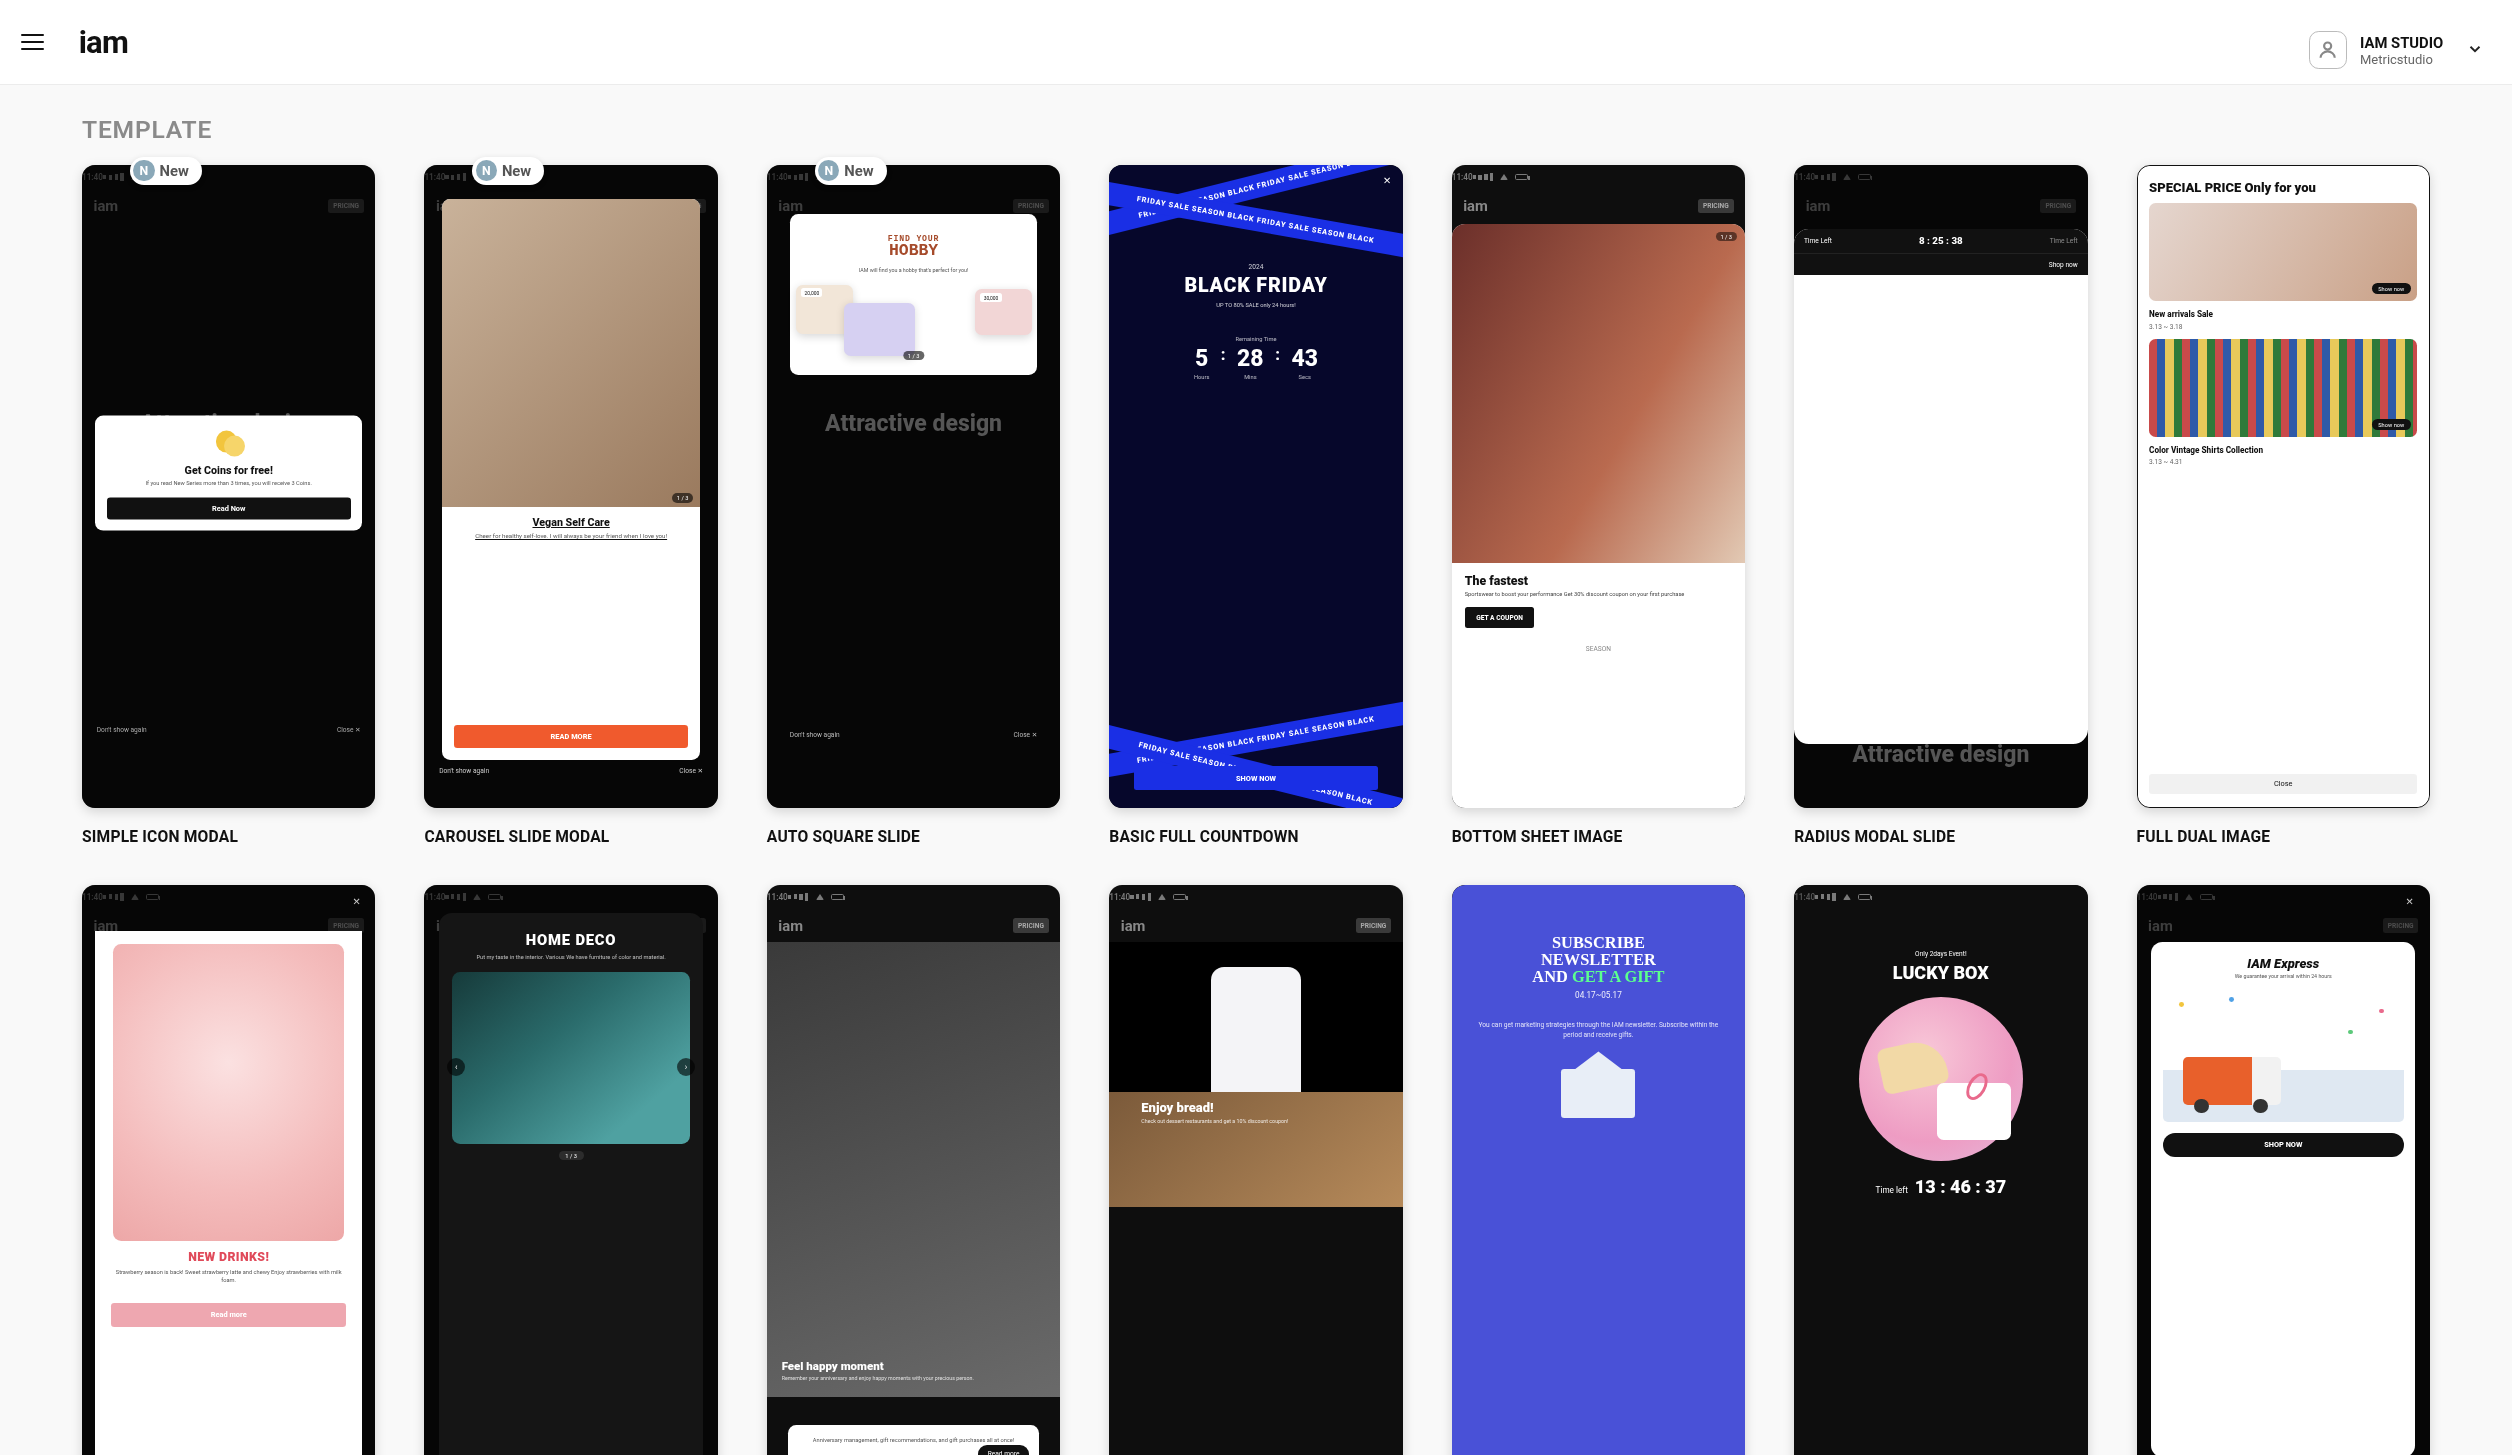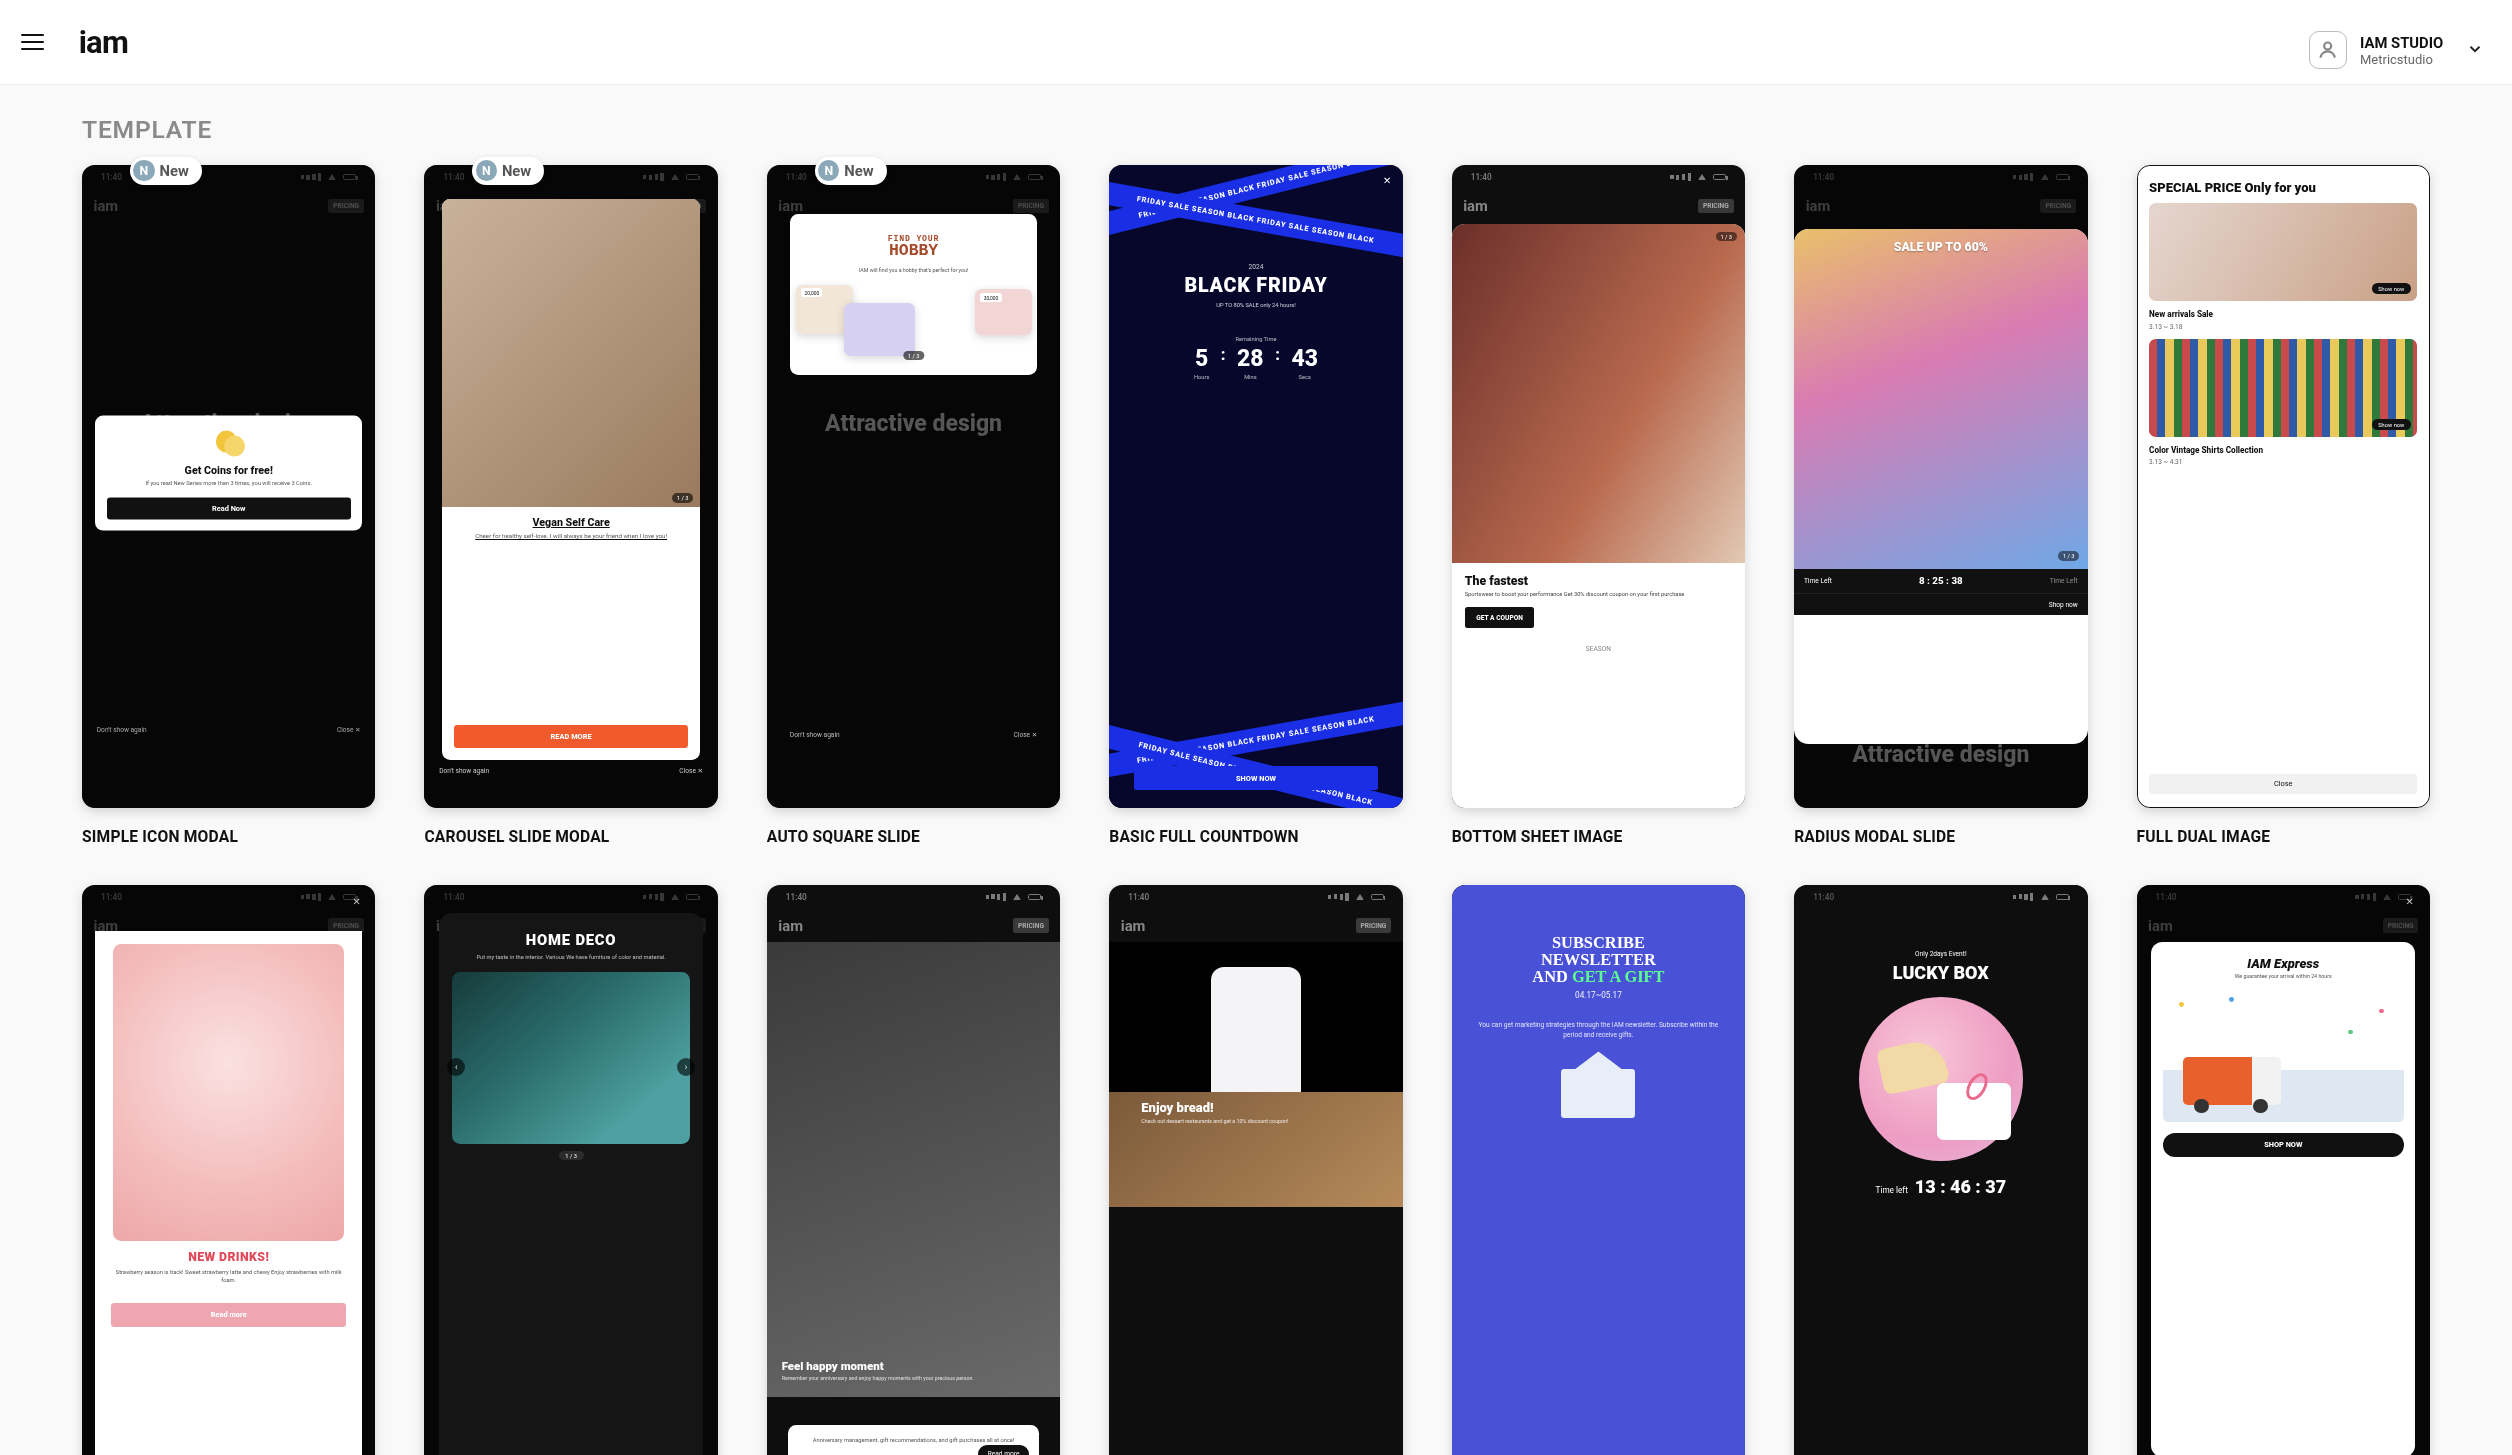--- a/index.html
+++ b/index.html
@@ -62,22 +62,22 @@
     color:#555;
     font-size:14.8px;
   }
   .new-badge .n {
     width:21.3px; height:21.3px; border-radius:50%; background:#8aa8b8; color:#fff;
     display:flex; align-items:center; justify-content:center; font-size:12.3px;
   }
 
   
   .status-bar {
-    height:24.6px; display:flex; justify-content:space-between; align-items:center;
-    padding:0 19px; font-size:8.2px; color:#7a7a7a; font-weight:600;
+    height:24.6px; display:flex; justify-content:flex-start; align-items:center;
+    padding:0 0; font-size:8.2px; color:#7a7a7a; font-weight:600;
   }
   .status-icons { display:flex; gap:2.5px; align-items:center;}
   .status-icons i{ width:3.3px; background:#7a7a7a; display:inline-block;}
   .bar1{height:3.3px}.bar2{height:4.9px}.bar3{height:6.6px}.bar4{height:8.2px}
   .wifi { width:0;height:0; border-left:4.9px solid transparent; border-right:4.9px solid transparent; border-bottom:6.6px solid #7a7a7a; border-radius:1.6px;}
   .batt { width:13px; height:6.6px; border:0.8px solid #7a7a7a; border-radius:1.6px; position:relative;}
   .batt::after{content:"";position:absolute;right:-2.5px;top:1.6px;width:1.6px;height:3.3px;background:#7a7a7a;}
   .phone-nav { height:33px; display:flex; align-items:center; justify-content:space-between; padding:0 11.5px; }
   .phone-logo { color:#888; font-size:14.8px; font-weight:700;}
   .pricing-pill { font-size:6.6px; background:#3a3a3a; color:#aaa; padding:3.3px 4.9px; border-radius:2.5px; font-weight:700;}
@@ -445,24 +445,20 @@
             <span>11:40</span>
             <span class="status-icons"><i class="bar1"></i><i class="bar2"></i><i class="bar3"></i><i class="bar4"></i>&nbsp;<span class="wifi"></span>&nbsp;<span class="batt"></span></span>
           </div>
         <div class="phone-nav">
             <span class="phone-logo">iam</span>
             <span class="pricing-pill">PRICING</span>
           </div>
         <div class="dim-overlay"></div>
         <div class="bg-text h" style="bottom:41px;">Attractive design</div>
         <div class="card6-sheet">
-          <div class="card6-top">
-            <div class="card6-title">SALE UP TO 60%</div>
-            <div class="card6-pag">1 / 3</div>
-          </div>
           <div class="card6-strip">
             <span>Time Left</span>
             <span class="mid">8 : 25 : 38</span>
             <span style="opacity:.5">Time Left</span>
           </div>
           <div class="card6-strip" style="border-top:0.8px solid #222;">
             <span style="opacity:0;">.</span>
             <span></span>
             <span>Shop now</span>
           </div>

